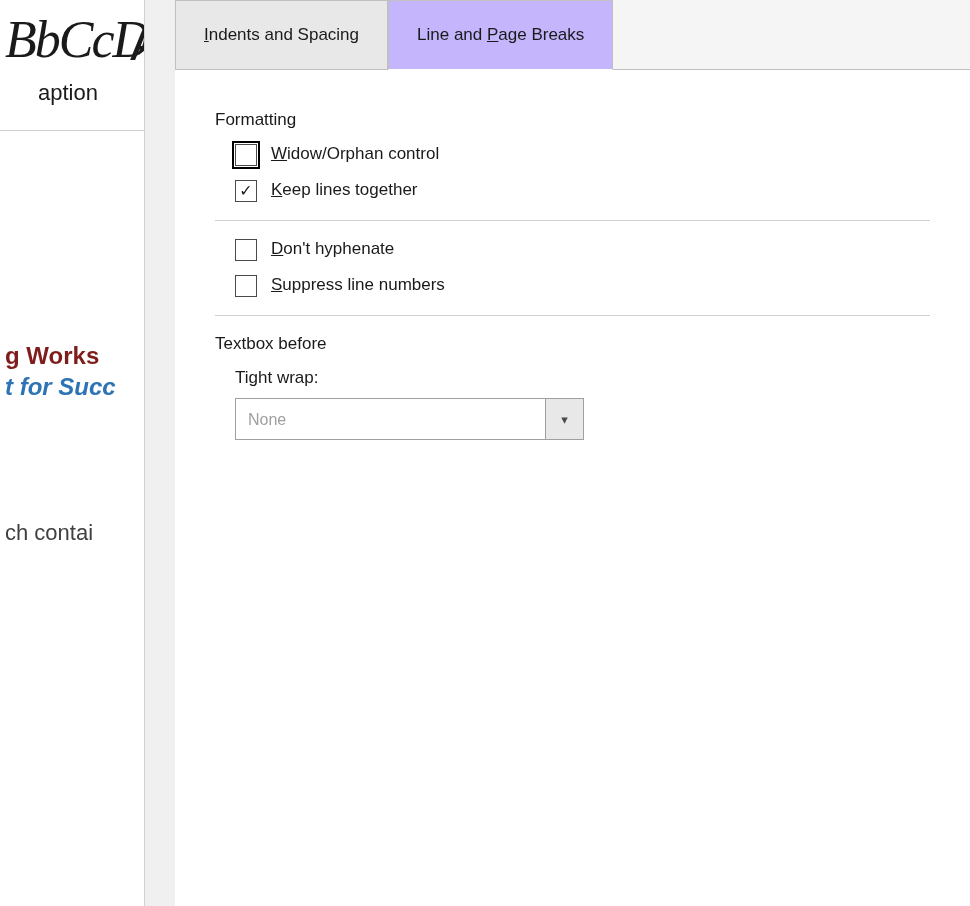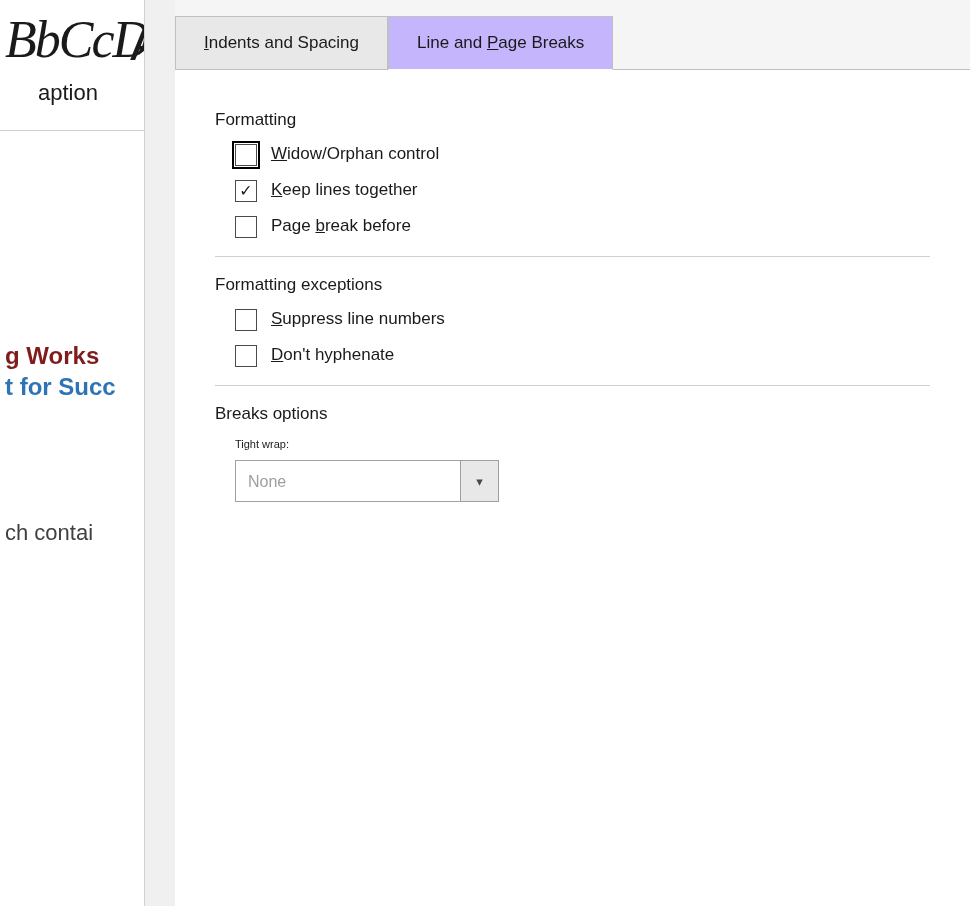--- a/index.html
+++ b/index.html
@@ -63,20 +63,21 @@
       color: #7f1d1d;
       font-weight: 600;
       line-height: 1.3;
     }
 
     .blue-line2 {
       font-size: 24px;
       color: #2e74b5;
       font-weight: 600;
       line-height: 1.3;
+      font-style: italic;
     }
 
     .left-panel-body-text {
       position: absolute;
       top: 520px;
       left: 0;
       width: 175px;
       padding: 0 5px;
       font-size: 22px;
       color: #404040;
@@ -105,21 +106,21 @@
     .tab-bar {
       display: flex;
       align-items: flex-end;
       height: 70px;
       background: #f5f5f5;
       border-bottom: 1px solid #c0c0c0;
       padding-left: 0;
     }
 
     .tab {
-      height: 54px;
+      height: 70px;
       padding: 0 28px;
       display: flex;
       align-items: center;
       font-size: 17px;
       cursor: pointer;
       border: 1px solid transparent;
       position: relative;
       top: 1px;
     }
 
@@ -209,31 +210,31 @@
       text-decoration: underline;
       text-decoration-skip-ink: none;
     }
 
     
     .textbox-options {
       margin-top: 10px;
     }
 
     .tight-wrap-label {
-      font-size: 11px;
+      font-size: 17px;
       color: #1a1a1a;
       margin-bottom: 10px;
       margin-left: 20px;
     }
 
     .dropdown-container {
       display: flex;
       align-items: center;
       margin-left: 20px;
-      width: 264px;
+      width: 349px;
     }
 
     .dropdown-select {
       flex: 1;
       height: 42px;
       border: 1.5px solid #a0a0a0;
       background: #ffffff;
       font-size: 16px;
       color: #9e9e9e;
       padding: 0 12px;
@@ -308,53 +309,46 @@
       </div>
 
 
       <div class="checkbox-row">
         <div class="checkbox-box checkbox-checked"></div>
         <span class="checkbox-label">
           <span class="underline-char">K</span>eep lines together
         </span>
       </div>
 
+    </div>
+
+    <hr class="section-divider">
+
+
+    <div class="checkbox-group">
+
       <div class="checkbox-row">
         <div class="checkbox-box"></div>
         <span class="checkbox-label">
-          Page <span class="underline-char">b</span>reak before
+          <span class="underline-char">D</span>on't hyphenate
         </span>
       </div>
-    </div>
-
-    <hr class="section-divider">
-
-    <div class="section-header">Formatting exceptions</div>
-
-    <div class="checkbox-group">
 
       <div class="checkbox-row">
         <div class="checkbox-box"></div>
         <span class="checkbox-label">
           <span class="underline-char">S</span>uppress line numbers
         </span>
       </div>
-
-      <div class="checkbox-row">
-        <div class="checkbox-box"></div>
-        <span class="checkbox-label">
-          <span class="underline-char">D</span>on't hyphenate
-        </span>
-      </div>
     </div>
 
     <hr class="section-divider">
 
     <div class="textbox-options">
-      <div class="section-header">Breaks options</div>
+      <div class="section-header">Textbox before</div>
 
       <div class="tight-wrap-label">Tight wrap:</div>
 
       <div class="dropdown-container">
         <select class="dropdown-select">
           <option value="None">None</option>
           <option value="All">All</option>
           <option value="First and last paragraphs">First and last paragraphs</option>
           <option value="First paragraph only">First paragraph only</option>
           <option value="Last paragraph only">Last paragraph only</option>

